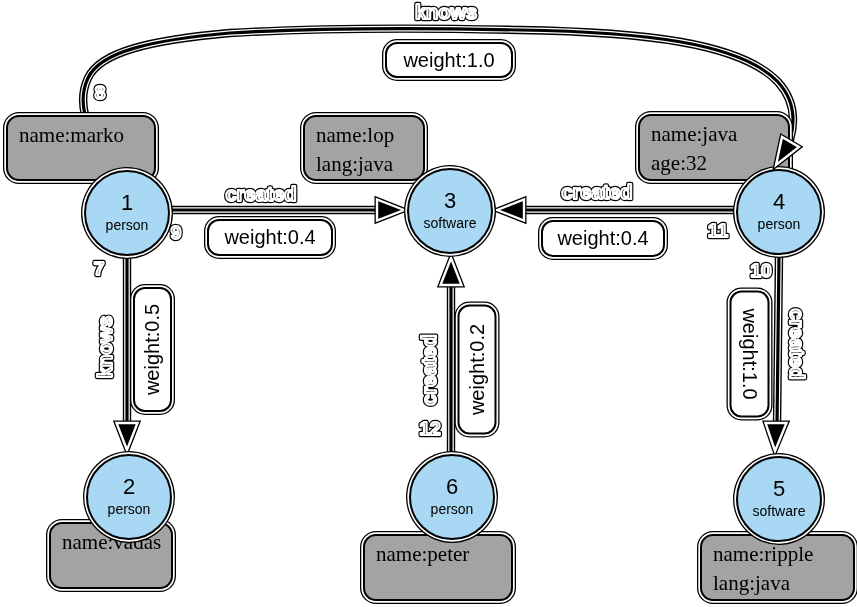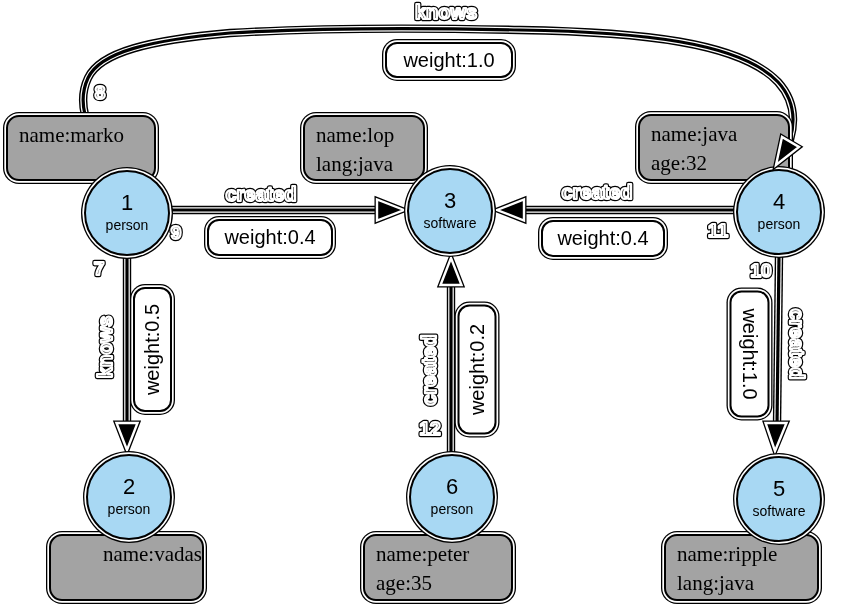--- a/index.html
+++ b/index.html
@@ -101,28 +101,27 @@
     <div>name:marko</div>
   </div>
   <div class="propbox" style="left:303px;top:115px;width:122px;height:66px;">
     <div>name:lop</div>
     <div>lang:java</div>
   </div>
   <div class="propbox" style="left:638px;top:114px;width:152px;height:67px;">
     <div>name:java</div>
     <div>age:32</div>
   </div>
-  <div class="propbox" style="left:49px;top:534px;width:155px;height:67px;text-align:right;">
+  <div class="propbox" style="left:49px;top:522px;width:124px;height:67px;">
     <div>name:vadas</div>
   </div>
   <div class="propbox" style="left:363px;top:534px;width:150px;height:67px;">
     <div>name:peter</div>
-    <div>age:35</div>
-  </div>
-  <div class="propbox" style="left:664px;top:534px;width:155px;height:67px;">
+  </div>
+  <div class="propbox" style="left:700px;top:534px;width:155px;height:67px;">
     <div>name:ripple</div>
     <div>lang:java</div>
   </div>
 
   <div class="wbox" style="left:385px;top:42px;width:128px;height:36px;">
     <span>weight:1.0</span>
   </div>
   <div class="wbox" style="left:207px;top:219px;width:126px;height:37px;">
     <span>weight:0.4</span>
   </div>

